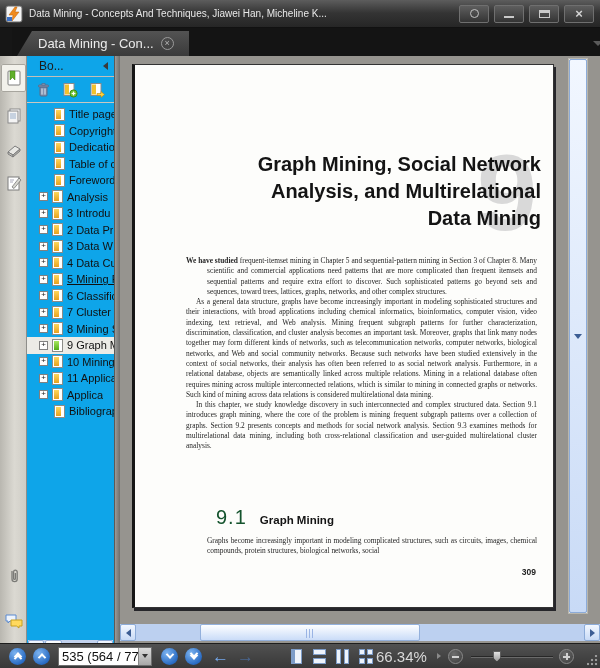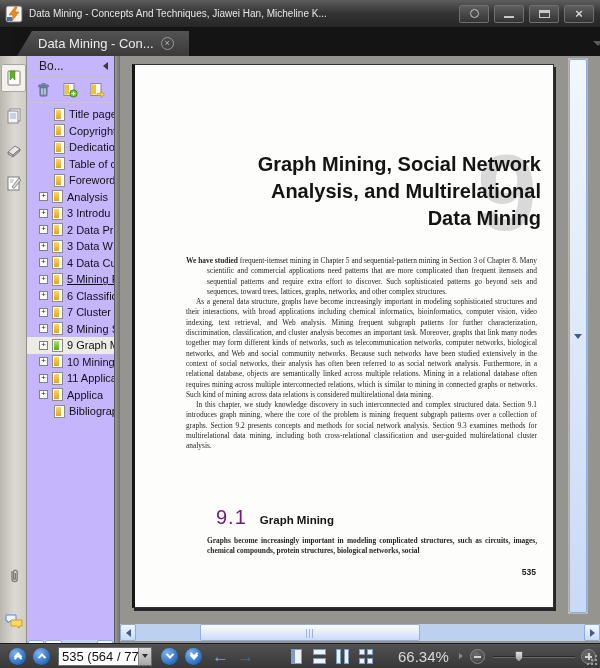--- a/index.html
+++ b/index.html
@@ -36,21 +36,21 @@
     border-left:5px solid transparent; border-right:5px solid transparent; border-top:5px solid #5a5a5a; }
 
   
   .lefttabs { position:absolute; left:0; top:56px; width:27px; bottom:25px;
     background:linear-gradient(90deg,#b9b7b0,#dbd9d2 55%, #cfcdc6); border-right:1px solid #8e8e8a; }
   .ltab { position:absolute; left:1px; width:25px; height:28px; display:flex; align-items:center; justify-content:center; border-radius:2px; }
   .ltab.sel { background:#f2f1eb; box-shadow:0 0 0 1px #a7a59e inset; }
 
   
   .sidebar { position:absolute; left:27px; top:56px; width:87px; bottom:10px;
-    background:#c4b5fd; overflow:hidden; }
+    background:#0ea5e9; overflow:hidden; }
   .sb-header { height:21px; display:flex; align-items:center; justify-content:space-between;
     padding:0 6px 0 12px; font-size:12px; color:#1c1c1c; border-bottom:1px solid #c2bfb8; }
   .sb-collapse { width:0; height:0; border-top:4px solid transparent; border-bottom:4px solid transparent; border-right:5px solid #3a3a3a; }
   .sb-toolbar { height:26px; display:flex; align-items:center; gap:11px; padding-left:9px; border-bottom:1px solid #cac7c0; }
   .sb-tree { padding-top:3px; font-size:11px; color:#111; }
   .trow { height:16.5px; display:flex; align-items:center; white-space:nowrap; }
   .trow.sel { background:#ecebe6; }
   .plus { width:9px; height:9px; flex:none; margin-left:12px; background:#fdfdfd; border:1px solid #808080;
     font-size:8px; line-height:6px; text-align:center; color:#222; }
   .plus-spacer { width:23px; flex:none; }
@@ -82,24 +82,24 @@
     border:1px solid #333; border-left:3px solid #161616; box-shadow:2px 3px 0 #26262a; }
   .wm-nine { position:absolute; top:74px; right:16px; font-size:108px; font-weight:bold; color:#d9d9d9; line-height:1; z-index:0; }
   .ch-title { position:absolute; top:86px; right:12px; left:60px; text-align:right; z-index:1;
     font-size:20px; font-weight:bold; color:#141414; line-height:27px; white-space:pre-line; letter-spacing:0; }
   .opening { position:absolute; top:191px; left:51px; right:16px; z-index:1;
     font-family:"Liberation Serif", serif; font-size:7.4px; line-height:10.3px; color:#262626; text-align:justify; }
   .opening .p1 { margin-left:21px; text-indent:-21px; }
   .opening .lead { font-weight:bold; }
   .opening .pind { text-indent:10px; }
   .sec-head { position:absolute; top:441px; left:81px; display:flex; align-items:baseline; z-index:1; }
-  .sec-num { font-size:20px; color:#701a75; letter-spacing:1px; }
+  .sec-num { font-size:20px; color:#14532d; letter-spacing:1px; }
   .sec-title { font-size:11.5px; font-weight:bold; color:#141414; margin-left:13px; }
   .sec-body { position:absolute; top:471px; left:72px; right:16px; z-index:1;
-    font-family:"Liberation Serif", serif; font-size:7.4px; line-height:10.3px; color:#262626; text-align:justify;font-weight:bold; }
+    font-family:"Liberation Serif", serif; font-size:7.4px; line-height:10.3px; color:#262626; text-align:justify; }
   .pageno { position:absolute; top:502px; right:17px; font-size:8.5px; font-weight:bold; color:#222; z-index:1; }
 
   
   .vscroll { position:absolute; top:2px; right:12px; width:20px; height:556px; background:#f2f0e7; border:1px solid #b9b7ae; }
   .vs-up { position:absolute; top:0; left:0; right:0; height:18px; }
   .vs-dn { position:absolute; bottom:0; left:0; right:0; height:18px; }
   .vscroll .xp-btn { width:100%; height:100%; }
 
   
   .hscroll { position:absolute; left:0; right:0; bottom:2px; height:17px; background:#bcd0f0; display:flex; align-items:center; }
@@ -376,21 +376,21 @@
     <div class="opening">
       <p class="p1"><span class="lead">We have studied</span><span> frequent-itemset mining in Chapter 5 and sequential-pattern mining in Section 3 of Chapter 8. Many scientific and commercial applications need patterns that are more complicated than frequent itemsets and sequential patterns and require extra effort to discover. Such sophisticated patterns go beyond sets and sequences, toward trees, lattices, graphs, networks, and other complex structures.</span></p>
       <p class="pind">As a general data structure, graphs have become increasingly important in modeling sophisticated structures and their interactions, with broad applications including chemical informatics, bioinformatics, computer vision, video indexing, text retrieval, and Web analysis. Mining frequent subgraph patterns for further characterization, discrimination, classification, and cluster analysis becomes an important task. Moreover, graphs that link many nodes together may form different kinds of networks, such as telecommunication networks, computer networks, biological networks, and Web and social community networks. Because such networks have been studied extensively in the context of social networks, their analysis has often been referred to as social network analysis. Furthermore, in a relational database, objects are semantically linked across multiple relations. Mining in a relational database often requires mining across multiple interconnected relations, which is similar to mining in connected graphs or networks. Such kind of mining across data relations is considered multirelational data mining.</p>
       <p class="pind">In this chapter, we study knowledge discovery in such interconnected and complex structured data. Section 9.1 introduces graph mining, where the core of the problem is mining frequent subgraph patterns over a collection of graphs. Section 9.2 presents concepts and methods for social network analysis. Section 9.3 examines methods for multirelational data mining, including both cross-relational classification and user-guided multirelational cluster analysis.</p>
     </div>
     <div class="sec-head">
       <span class="sec-num">9.1</span>
       <span class="sec-title">Graph Mining</span>
     </div>
     <div class="sec-body">Graphs become increasingly important in modeling complicated structures, such as circuits, images, chemical compounds, protein structures, biological networks, social</div>
-    <div class="pageno">535</div>
+    <div class="pageno">309</div>
   </div>
 
   <div class="vscroll">
     <span class="vs-up xp-btn">
         <i class="arr-u"></i>
       </span>
     <span class="vs-dn xp-btn">
         <i class="arr-d"></i>
       </span>
   </div>
@@ -444,21 +444,21 @@
     <i style="left:2px;top:1px;width:5px;height:15px"></i>
     <i style="left:10px;top:1px;width:5px;height:15px"></i>
   </div>
   <div class="vm sp" style="margin-left:6px">
     <i style="left:2px;top:1px;width:6px;height:6px"></i>
     <i style="left:10px;top:1px;width:6px;height:6px"></i>
     <i style="left:2px;top:10px;width:6px;height:6px"></i>
     <i style="left:10px;top:10px;width:6px;height:6px"></i>
   </div>
 
-  <div class="zoom-label sp" style="margin-left:24px">66.34%</div>
+  <div class="zoom-label sp" style="margin-left:2px">66.34%</div>
   <div class="mini-caret sp" style="margin-left:10px"></div>
   <div class="zoom-circle zc-minus sp" style="margin-left:7px">
       <i></i>
     </div>
   <div class="slider sp" style="margin-left:8px">
     <span class="track"></span>
     <span class="thumb"></span>
   </div>
   <div class="zoom-circle zc-plus sp" style="margin-left:6px">
       <i class="h"></i>

